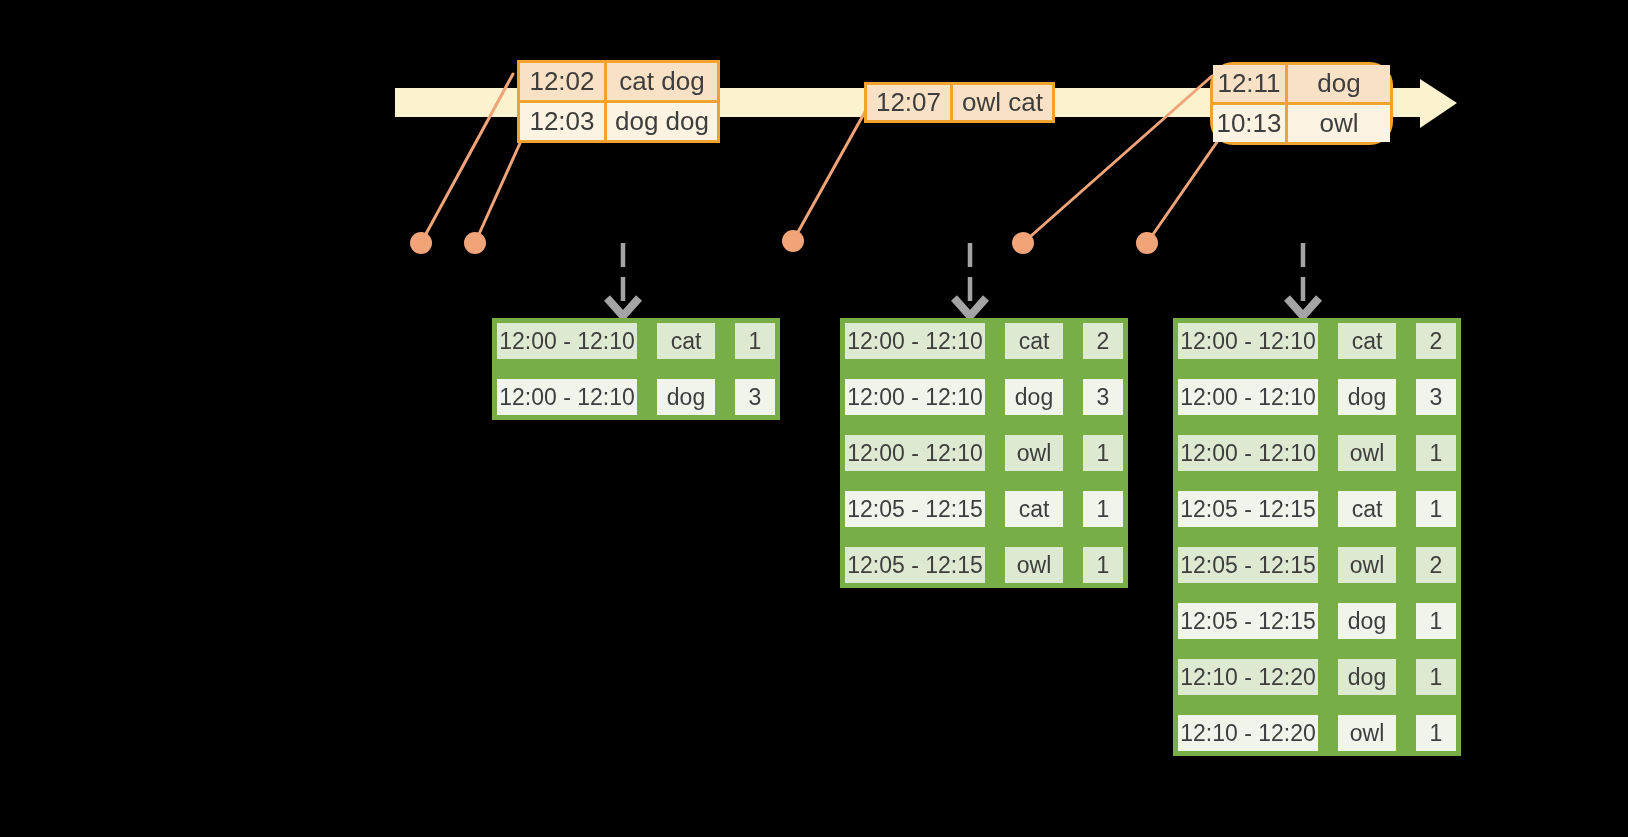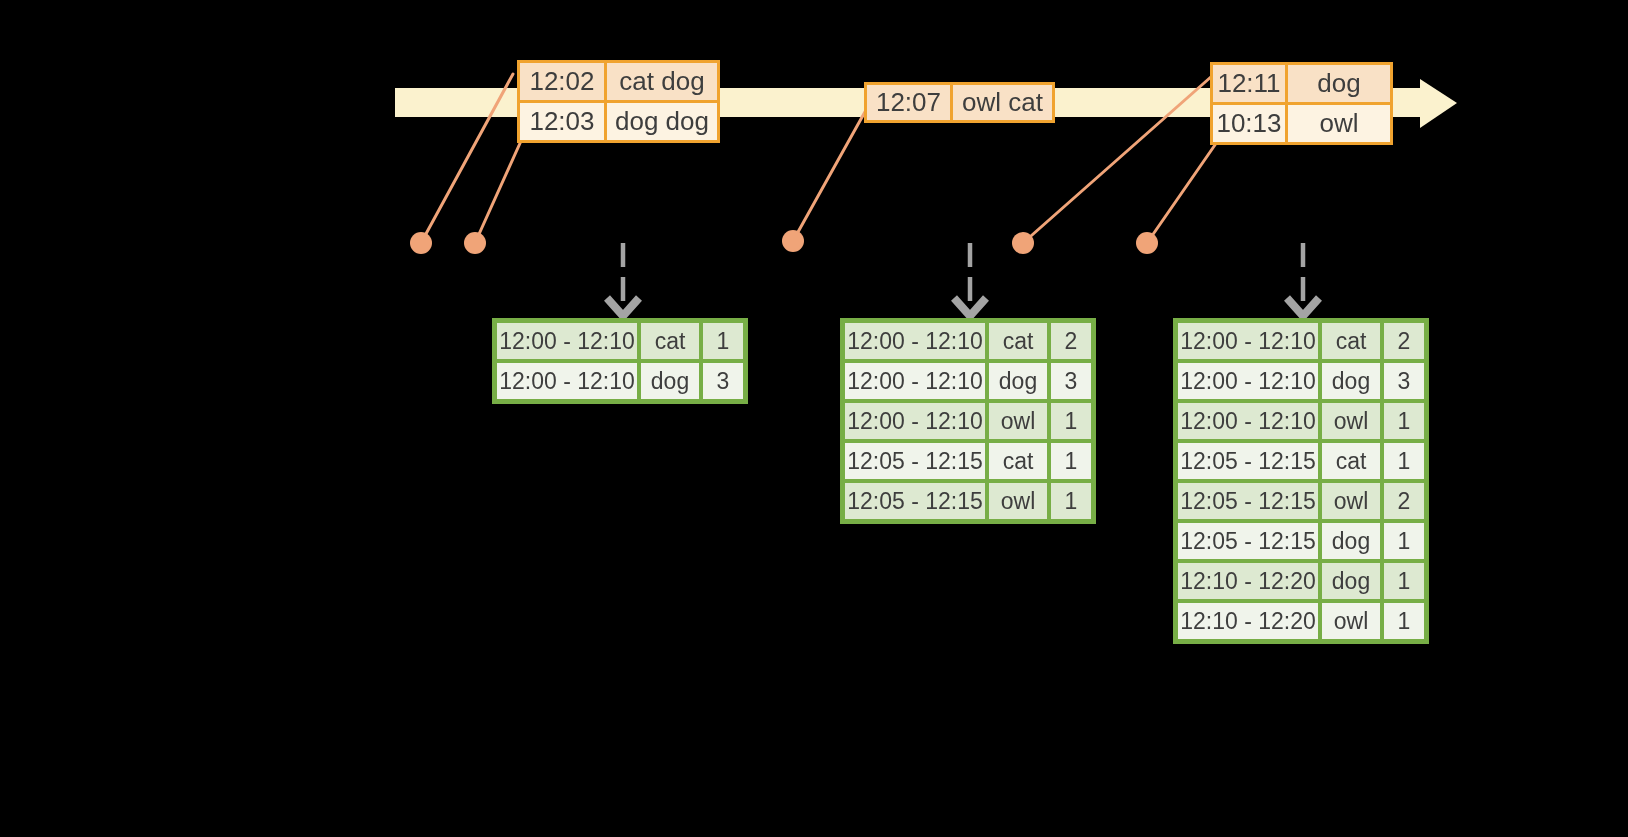--- a/index.html
+++ b/index.html
@@ -9,32 +9,32 @@
   }
   svg.overlay { position:absolute; left:0; top:0; }
 
   
   .etable {
     position:absolute; display:grid; gap:3px; padding:3px;
     background:var(--orange-border);
   }
   .et1 { left:517px; top:60px;  grid-template-columns:84px 110px; grid-auto-rows:37px; }
   .et2 { left:864px; top:82px;  grid-template-columns:83px 99px;  grid-auto-rows:35px; }
-  .et3 { left:1210px; top:62px; grid-template-columns:72px 102px; grid-auto-rows:37px; }
+  .et3 { left:1210px; top:62px; grid-template-columns:72px 102px; grid-auto-rows:37px;border-radius:23px; }
   .cell {
     display:flex; align-items:center; justify-content:center;
     color:var(--ink); white-space:nowrap;
   }
   .etable .cell { font-size:26px; }
   .row-peach { background:var(--peach); }
   .row-cream { background:var(--peach-light);text-align:right; }
 
   
   .gtable {
-    position:absolute; display:grid; gap:4px; padding:5px;
+    position:absolute; display:grid; gap:20px; padding:5px;
     background:var(--green-border);
     grid-template-columns:140px 58px 40px; grid-auto-rows:36px;
   }
   .g1 { left:492px;  top:318px; }
   .g2 { left:840px;  top:318px; }
   .g3 { left:1173px; top:318px; }
   .gtable .cell { font-size:23px; }
   .grow-dark  { background:var(--green-dark); }
   .grow-light { background:var(--green-light); }
 </style>

